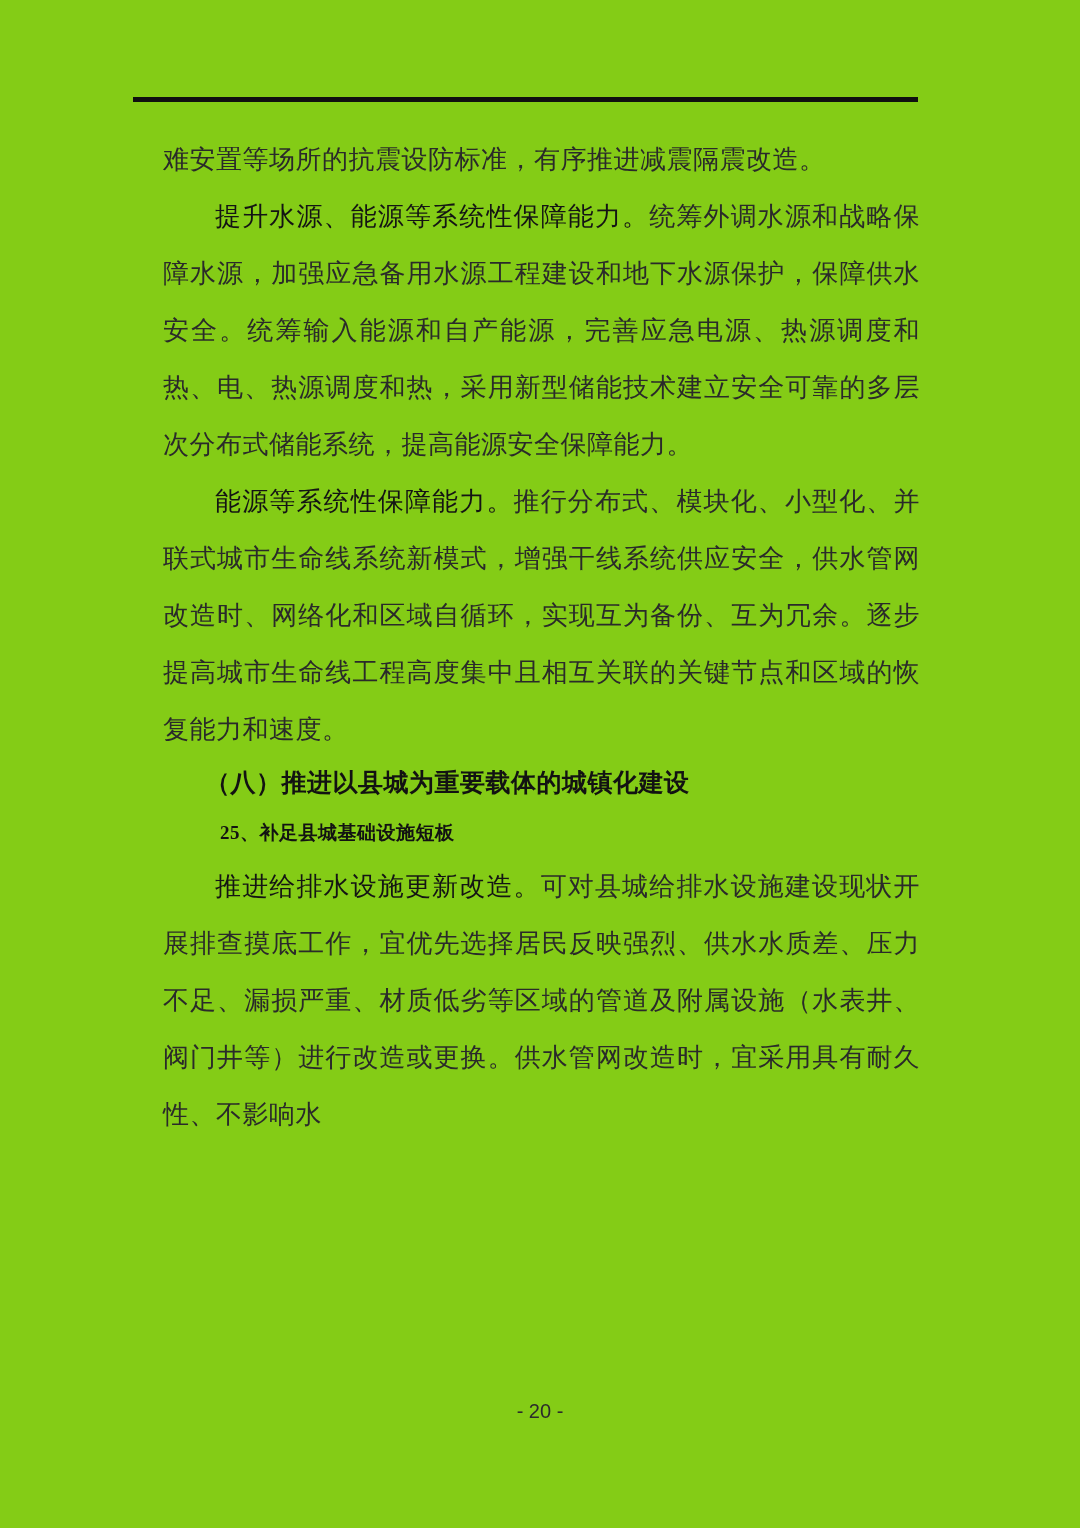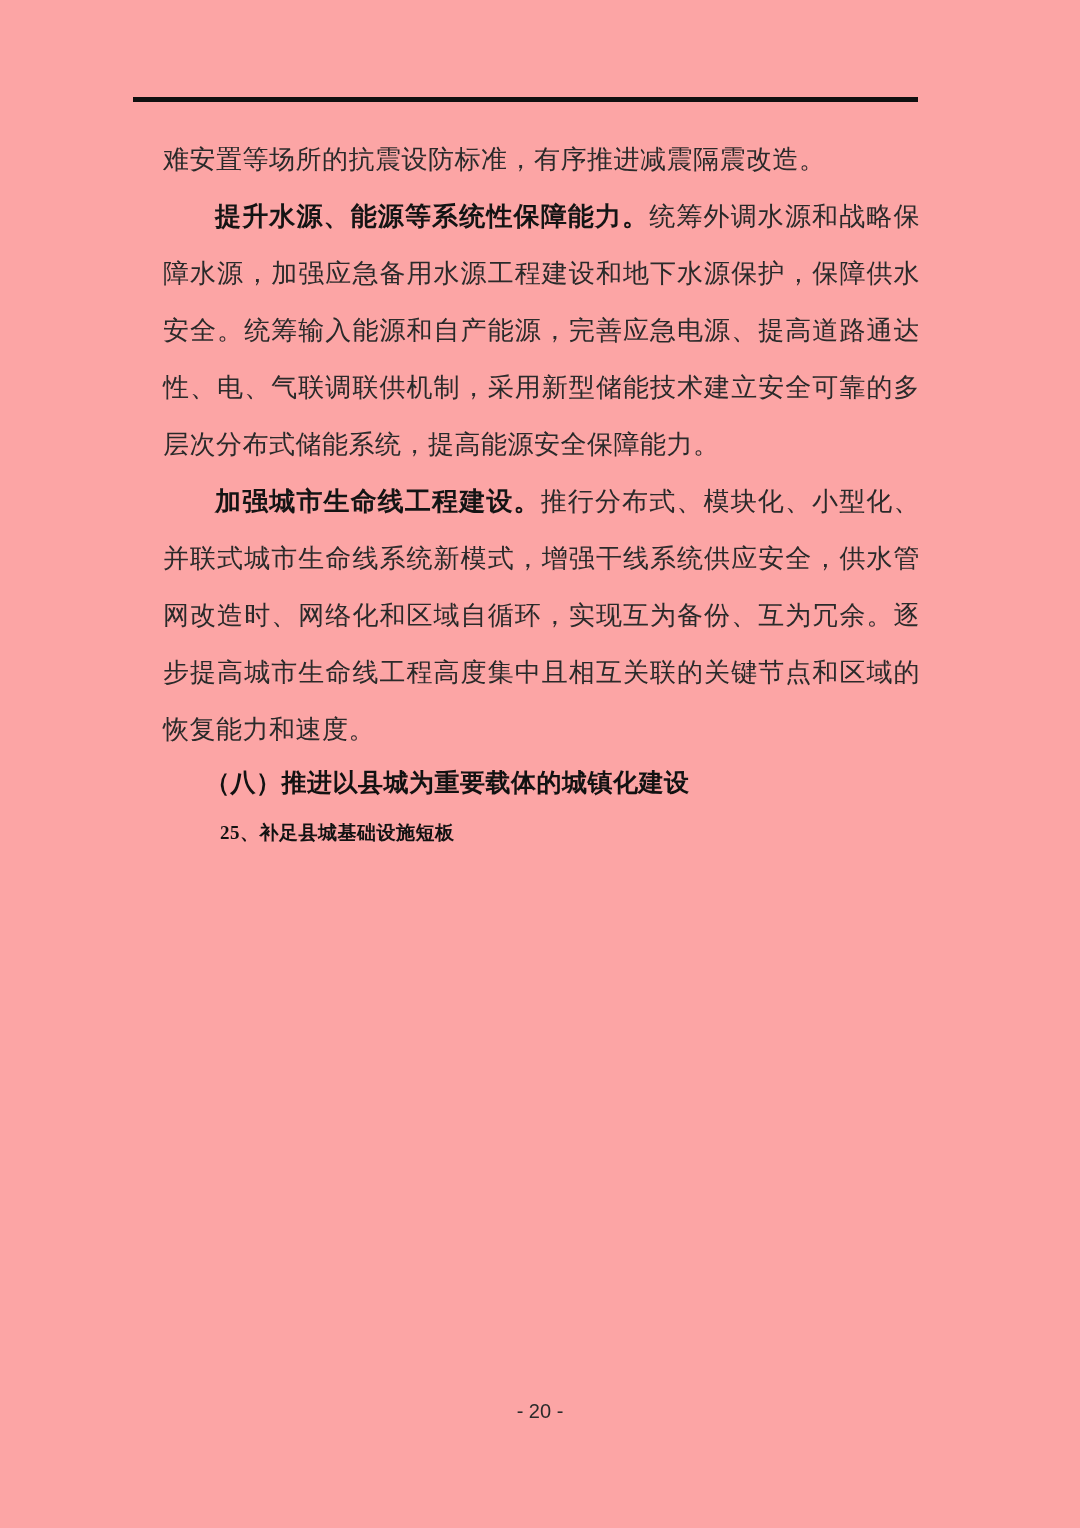--- a/index.html
+++ b/index.html
@@ -1,20 +1,20 @@
 <!DOCTYPE html>
 <html><head>
 <meta charset="utf-8">
 <style>
   html, body { margin: 0; padding: 0; background: #ffffff; }
   .page {
     position: relative;
     width: 1080px;
     height: 1528px;
-    background: #fca5a5;
+    background: #84cc16;
     font-family: "Liberation Serif", "DejaVu Serif", serif;
     color: #2a2a2a;
     overflow: hidden;
   }
   .top-rule {
     position: absolute;
     left: 133px;
     top: 97px;
     width: 785px;
     height: 5px;
@@ -32,21 +32,21 @@
     letter-spacing: 0.5px;
   }
   p.para {
     margin: 0;
     text-indent: 2em;
   }
   p.para.continued {
     text-indent: 0;
   }
   .lead {
-    font-weight: bold;
+    font-weight: normal;
     color: #141414;
     margin-top: 44px;
   }
   h2.section-heading {
     margin: 0;
     font-size: 25px;
     line-height: 50px;
     font-weight: bold;
     text-indent: 42px;
     text-align: left;
@@ -79,27 +79,28 @@
 <body>
 
 <div class="page">
 
   <div class="top-rule"></div>
 
   <main class="doc">
 
     <p class="para continued"><span>难安置等场所的抗震设防标准，有序推进减震隔震改造。</span></p>
 
-    <p class="para"><span class="lead">提升水源、能源等系统性保障能力。</span><span>统筹外调水源和战略保障水源，加强应急备用水源工程建设和地下水源保护，保障供水安全。统筹输入能源和自产能源，完善应急电源、提高道路通达性、电、气联调联供机制，采用新型储能技术建立安全可靠的多层次分布式储能系统，提高能源安全保障能力。</span></p>
+    <p class="para"><span class="lead">提升水源、能源等系统性保障能力。</span><span>统筹外调水源和战略保障水源，加强应急备用水源工程建设和地下水源保护，保障供水安全。统筹输入能源和自产能源，完善应急电源、热源调度和热、电、热源调度和热，采用新型储能技术建立安全可靠的多层次分布式储能系统，提高能源安全保障能力。</span></p>
 
-    <p class="para"><span class="lead">加强城市生命线工程建设。</span><span>推行分布式、模块化、小型化、并联式城市生命线系统新模式，增强干线系统供应安全，供水管网改造时、网络化和区域自循环，实现互为备份、互为冗余。逐步提高城市生命线工程高度集中且相互关联的关键节点和区域的恢复能力和速度。</span></p>
+    <p class="para"><span class="lead">能源等系统性保障能力。</span><span>推行分布式、模块化、小型化、并联式城市生命线系统新模式，增强干线系统供应安全，供水管网改造时、网络化和区域自循环，实现互为备份、互为冗余。逐步提高城市生命线工程高度集中且相互关联的关键节点和区域的恢复能力和速度。</span></p>
 
     <h2 class="section-heading">（八）推进以县城为重要载体的城镇化建设</h2>
 
     <h3 class="item-heading">25、补足县城基础设施短板</h3>
 
 
+    <p class="para"><span class="lead">推进给排水设施更新改造。</span><span>可对县城给排水设施建设现状开展排查摸底工作，宜优先选择居民反映强烈、供水水质差、压力不足、漏损严重、材质低劣等区域的管道及附属设施（水表井、阀门井等）进行改造或更换。供水管网改造时，宜采用具有耐久性、不影响水</span></p>
 
   </main>
 
   <footer class="page-footer">- 20 -</footer>
 
 </div>
 
 </body></html>

